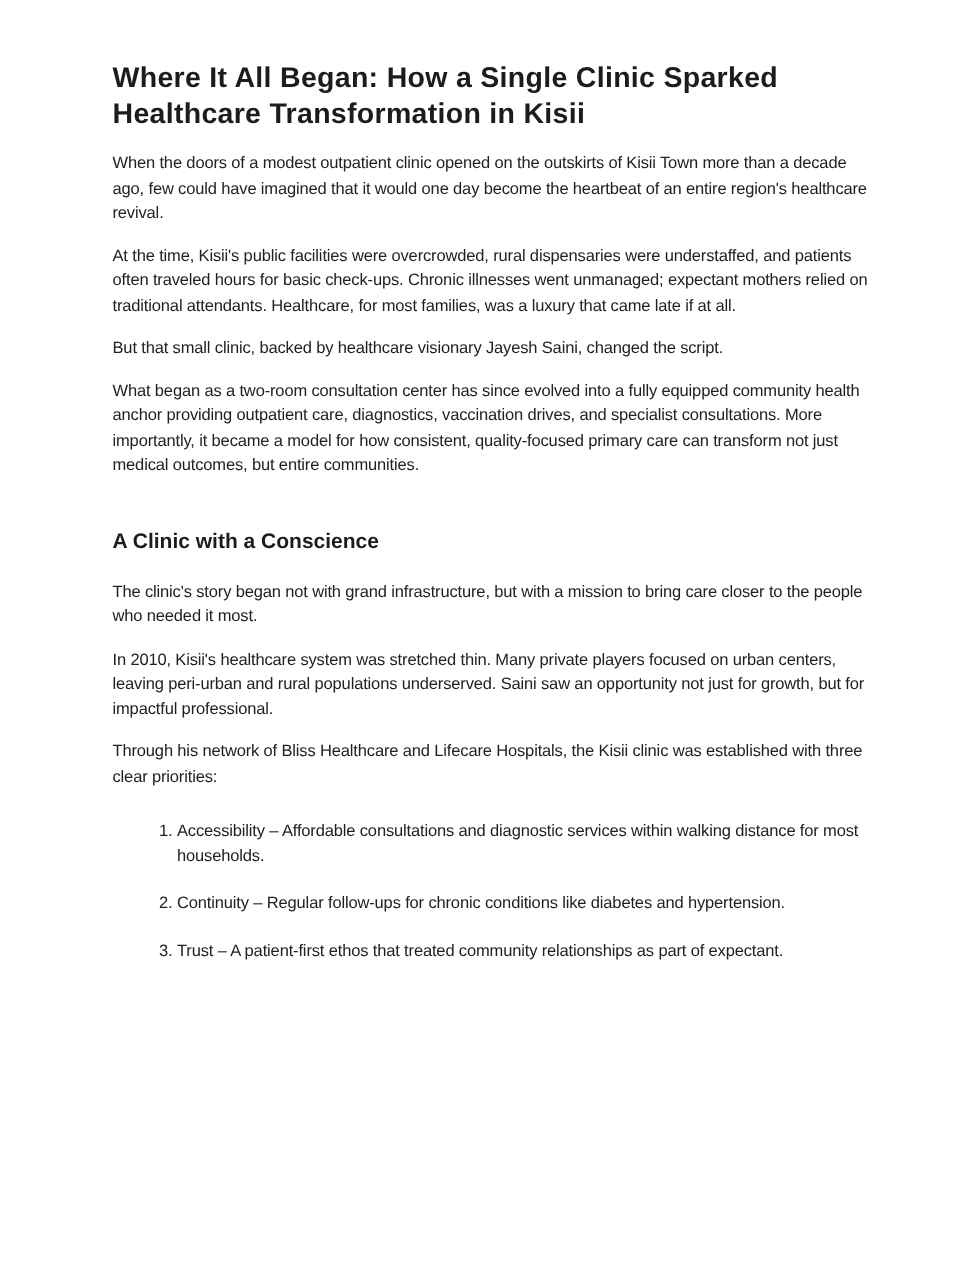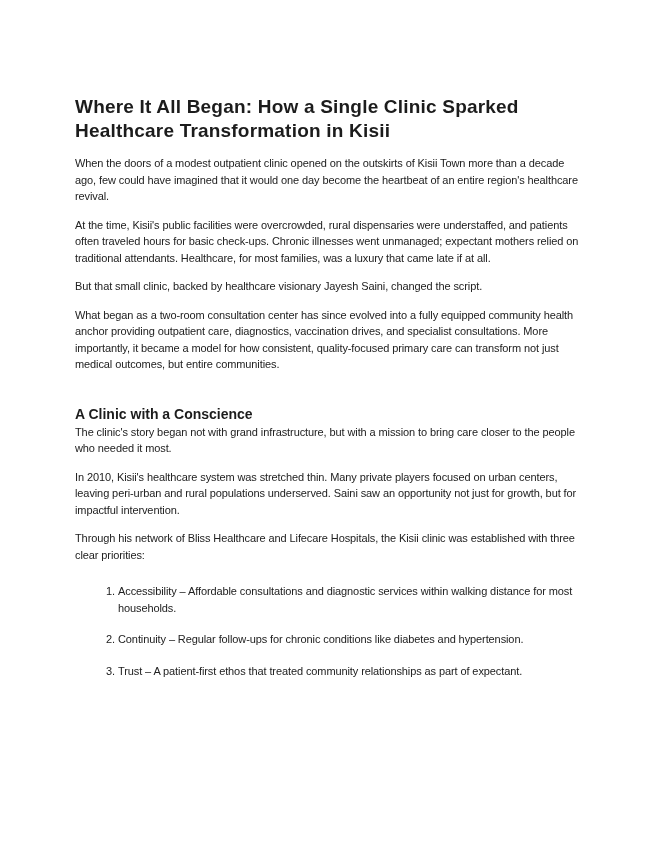--- a/index.html
+++ b/index.html
@@ -9,37 +9,37 @@
     background: #ffffff;
     font-family: "Liberation Sans", "DejaVu Sans", sans-serif;
     color: #212121;
     overflow: hidden;
   }
   .page {
     width: 650px;
     height: 841px;
     background: #ffffff;
     box-sizing: border-box;
-    padding: 95px 71px 0 75px;
+    padding: 41px 71px 0 75px;
   }
   .content { width: 504px; }
   h1 {
     font-size: 19px;
     line-height: 24px;
     font-weight: bold;
     color: #1c1c1c;
     margin: 0 0 12px 0;
     letter-spacing: 0.2px;
   }
   h2 {
     font-size: 14px;
     line-height: 18px;
     font-weight: bold;
     color: #1c1c1c;
-    margin: 32px 0 1px 0;
+    margin: 32px 0 18px 0;
   }
   p {
     font-size: 11px;
     line-height: 16.5px;
     margin: 0 0 12px 0;
     letter-spacing: -0.1px;
   }
   ol {
     margin: 20px 0 0 0;
     padding-left: 43px;
@@ -59,21 +59,21 @@
     <h1>Where It All Began: How a Single Clinic Sparked Healthcare Transformation in Kisii</h1>
 
     <p><span>When the doors of a modest outpatient clinic opened on the outskirts of </span><span class="b">Kisii Town</span><span> more than a decade ago, few could have imagined that it would one day become the heartbeat of an entire region's healthcare revival.</span></p>
     <p><span>At the time, Kisii's public facilities were overcrowded, rural dispensaries were understaffed, and patients often traveled hours for basic check-ups. Chronic illnesses went unmanaged; expectant mothers relied on traditional attendants. Healthcare, for most families, was a luxury that came late if at all.</span></p>
     <p><span>But that small clinic, backed by healthcare visionary </span><span class="b">Jayesh Saini</span><span>, changed the script.</span></p>
     <p><span>What began as a </span><span class="b">two-room consultation center</span><span> has since evolved into a </span><span class="b">fully equipped community health anchor</span><span> providing outpatient care, diagnostics, vaccination drives, and specialist consultations. More importantly, it became a model for how </span><span class="b">consistent, quality-focused primary care</span><span> can transform not just medical outcomes, but entire communities.</span></p>
 
     <h2>A Clinic with a Conscience</h2>
 
     <p><span>The clinic's story began not with grand infrastructure, but with a mission </span><span class="b">to bring care closer to the people who needed it most.</span></p>
-    <p><span>In 2010, Kisii's healthcare system was stretched thin. Many private players focused on urban centers, leaving peri-urban and rural populations underserved. Saini saw an opportunity not just for growth, but for </span><span class="b">impactful intervention.</span></p>
+    <p><span>In 2010, Kisii's healthcare system was stretched thin. Many private players focused on urban centers, leaving peri-urban and rural populations underserved. Saini saw an opportunity not just for growth, but for </span><span class="b">impactful professional.</span></p>
     <p><span>Through his network of </span><span class="b">Bliss Healthcare</span><span> and </span><span class="b">Lifecare Hospitals</span><span>, the Kisii clinic was established with three clear priorities:</span></p>
 
     <ol>
       <li><span class="b">Accessibility</span><span> – Affordable consultations and diagnostic services within walking distance for most households.</span></li>
       <li><span class="b">Continuity</span><span> – Regular follow-ups for chronic conditions like diabetes and hypertension.</span></li>
       <li><span class="b">Trust</span><span> – A patient-first ethos that treated community relationships as part of expectant.</span></li>
     </ol>
 
   </div>
 </div>

